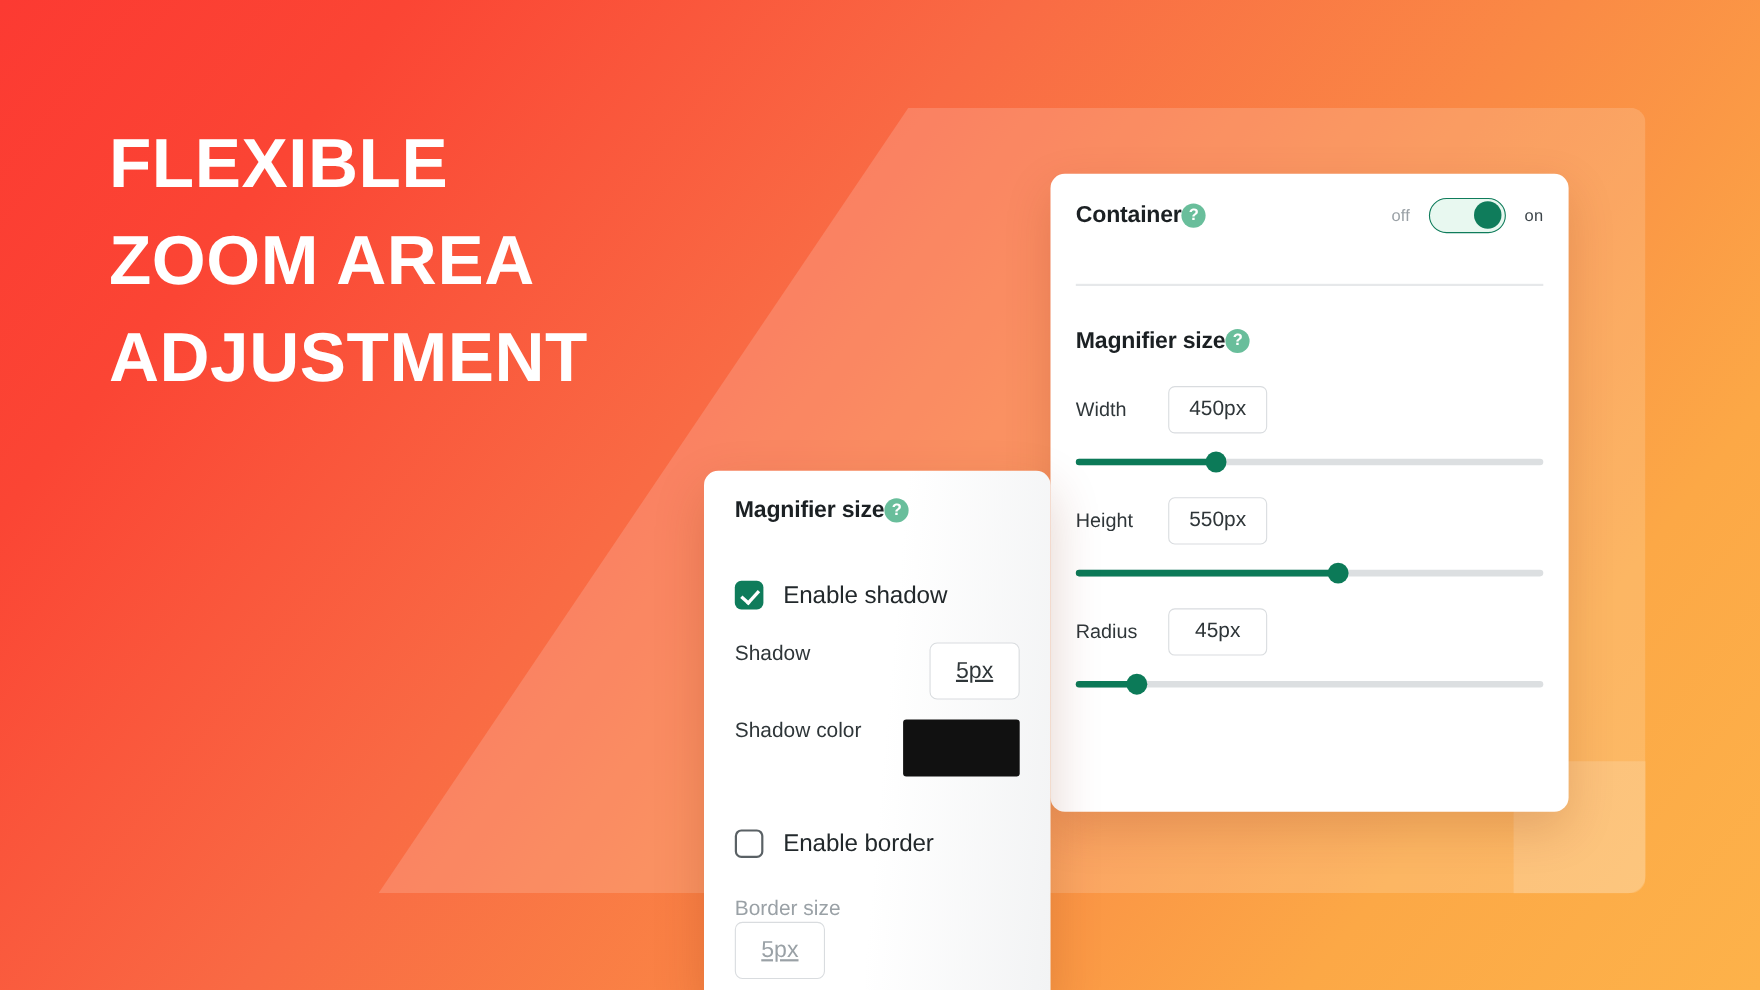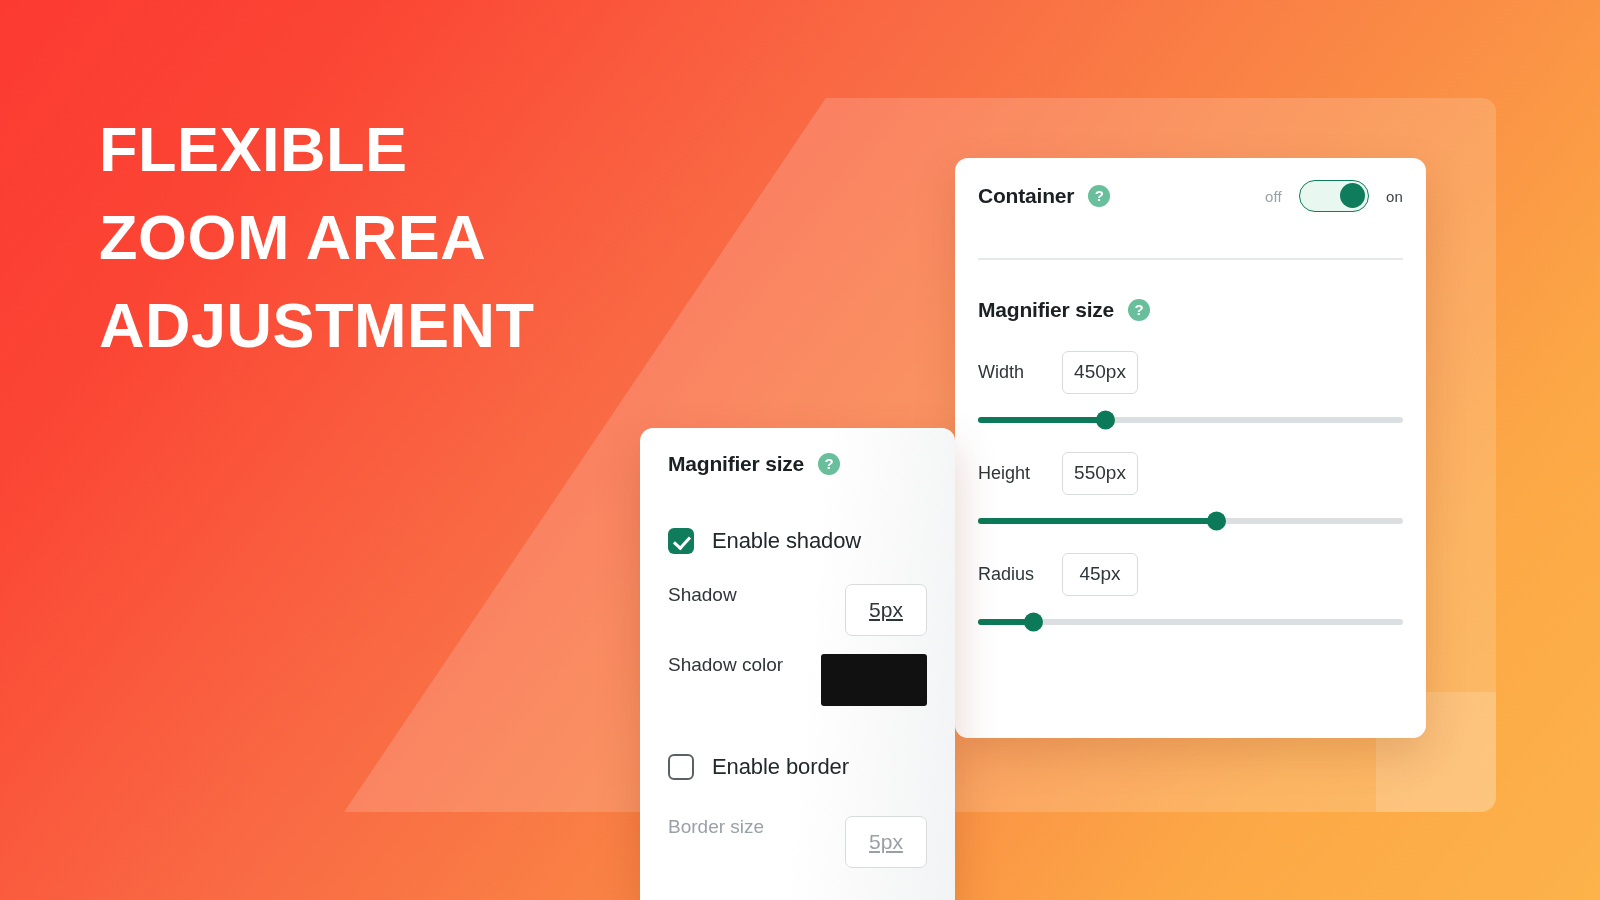--- a/index.html
+++ b/index.html
@@ -82,21 +82,21 @@
     display: flex;
     align-items: center;
     justify-content: space-between;
     height: 76px;
     padding: 0 1px;
   }
 
   .section-title {
     display: flex;
     align-items: center;
-    gap: 14px;
+    gap: 0;
     font-size: 21px;
     font-weight: 700;
     color: #1b2023;
     letter-spacing: -0.2px;
   }
 
   .help-icon {
     width: 22px;
     height: 22px;
     border-radius: 50%;
@@ -155,21 +155,21 @@
     margin-top: 29px;
     padding-left: 1px;
   }
   .field-label {
     font-size: 18px;
     color: #2f3639;
     width: 84px;
     flex: none;
   }
   .field-box {
-    width: 76px;
+    width: 90px;
     height: 43px;
     border: 1.4px solid #D9DCDF;
     border-radius: 6px;
     background: #ffffff;
     font-size: 19px;
     color: #2f3639;
     display: flex;
     align-items: center;
     justify-content: center;
     cursor: text;
@@ -286,21 +286,21 @@
 
   .color-swatch {
     width: 106px;
     height: 52px;
     border-radius: 3px;
     flex: none;
     cursor: pointer;
   }
   #shadow-color-row { margin-top: 18px; }
   #border-check-row { margin-top: 48px; }
-  #border-size-row  { margin-top: 36px; }
+  #border-size-row  { margin-top: 36px; flex-direction: column; }
 </style>
 </head>
 <body>
 
 <div id="decor-slab"></div>
 <div id="decor-slab-round"></div>
 
 <h1 id="headline">
   <span class="line">FLEXIBLE</span>
   <span class="line">ZOOM AREA</span>

